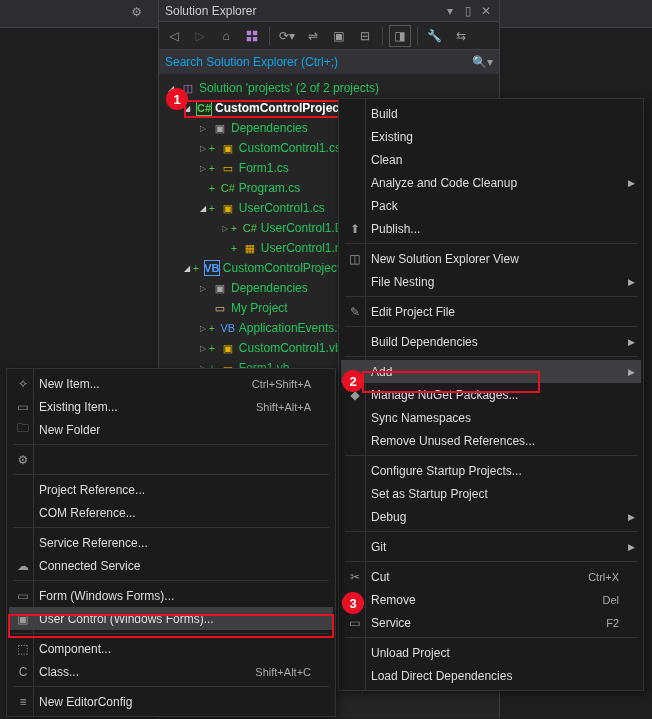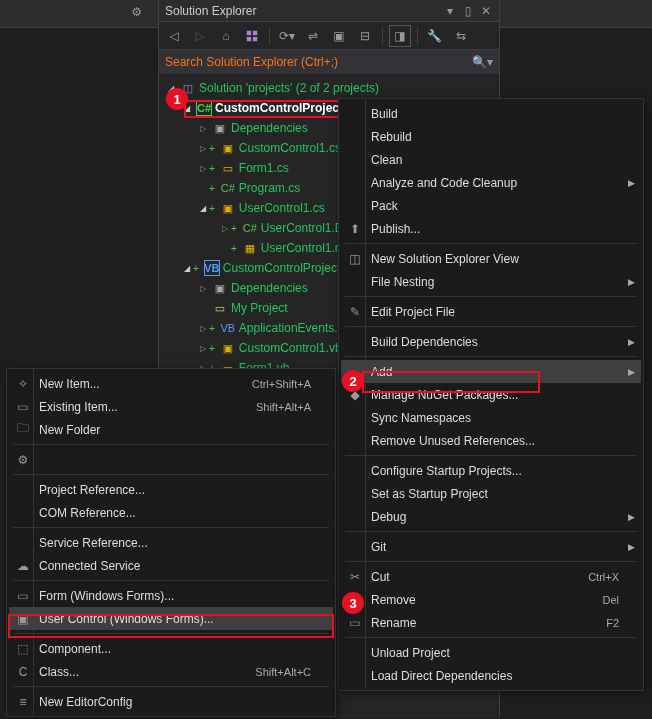--- a/index.html
+++ b/index.html
@@ -9,21 +9,21 @@
 
   
   .sol-panel { position:absolute; left:158px; top:0; width:342px; height:718px; background:#252526; border-left:1px solid #3f3f46; border-right:1px solid #3f3f46;}
   .sol-title { background:#2d2d30; height:22px; display:flex; align-items:center; padding:0 6px; color:#ccc; border-bottom:1px solid #3f3f46;}
   .sol-title .spacer { flex:1; }
   .sol-title .wicon { width:14px; height:14px; margin-left:4px; color:#999; display:flex; align-items:center; justify-content:center; cursor:pointer;}
   .sol-toolbar { background:#252526; height:28px; display:flex; align-items:center; gap:4px; padding:0 4px; border-bottom:1px solid #3f3f46;}
   .sol-toolbar .tbtn { width:22px; height:22px; display:flex; align-items:center; justify-content:center; color:#999; cursor:pointer;}
   .sol-toolbar .sep { width:1px; height:18px; background:#3f3f46; margin:0 2px;}
   .sol-search { background:#333337; height:24px; display:flex; align-items:center; padding:0 6px; color:#999;}
-  .sol-search .stext { flex:1; color:#f97316; }
+  .sol-search .stext { flex:1; color:#0ea5e9; }
   .tree { padding:4px 0; }
   .tree-row { display:flex; align-items:center; height:20px; padding-left:6px; white-space:nowrap; cursor:pointer; position:relative;}
   .tree-row .arrow { width:12px; height:12px; display:inline-flex; align-items:center; justify-content:center; color:#888; font-size:9px;}
   .tree-row .arrow.open::before { content:"◢"; font-size:8px; color:#ccc;}
   .tree-row .arrow.closed::before { content:"▷"; font-size:8px; color:#888;}
   .tree-row .arrow.none { visibility:hidden;}
   .tree-row .ticon { width:16px; height:16px; margin:0 3px; display:inline-flex; align-items:center; justify-content:center; font-size:11px;}
   .tree-label { color:#22c55e; }
   .tree-row.bold .tree-label { font-weight:bold; color:#fff;}
   .sel-frame { position:absolute; border:2px solid #e81123; pointer-events:none;}
@@ -174,21 +174,21 @@
 
 <div class="sel-frame" style="left:184px; top:100px; width:160px; height:18px;"></div>
 <div class="badge" style="left:166px; top:88px;">1</div>
 
 <div class="menu menu1" id="menu-right">
   <div class="menu-head"></div>
 <div class="menu-item">
       <span>Build</span>
     </div>
     <div class="menu-item">
-      <span>Rebuild</span>
+      <span>Existing</span>
     </div>
     <div class="menu-item">
       <span>Clean</span>
     </div>
     <div class="menu-item">
       <span>Analyze and Code Cleanup</span>
       <span class="msub">▶</span>
     </div>
     <div class="menu-item">
       <span>Pack</span>
@@ -253,21 +253,21 @@
       <span>Cut</span>
       <span class="mshort">Ctrl+X</span>
     </div>
     <div class="menu-item">
       <span class="micon">✕</span>
       <span>Remove</span>
       <span class="mshort">Del</span>
     </div>
     <div class="menu-item">
       <span class="micon">▭</span>
-      <span>Rename</span>
+      <span>Service</span>
       <span class="mshort">F2</span>
     </div>
     <div class="menu-sep"></div>
     <div class="menu-item">
       <span>Unload Project</span>
     </div>
     <div class="menu-item">
       <span>Load Direct Dependencies</span>
     </div>
   </div>

